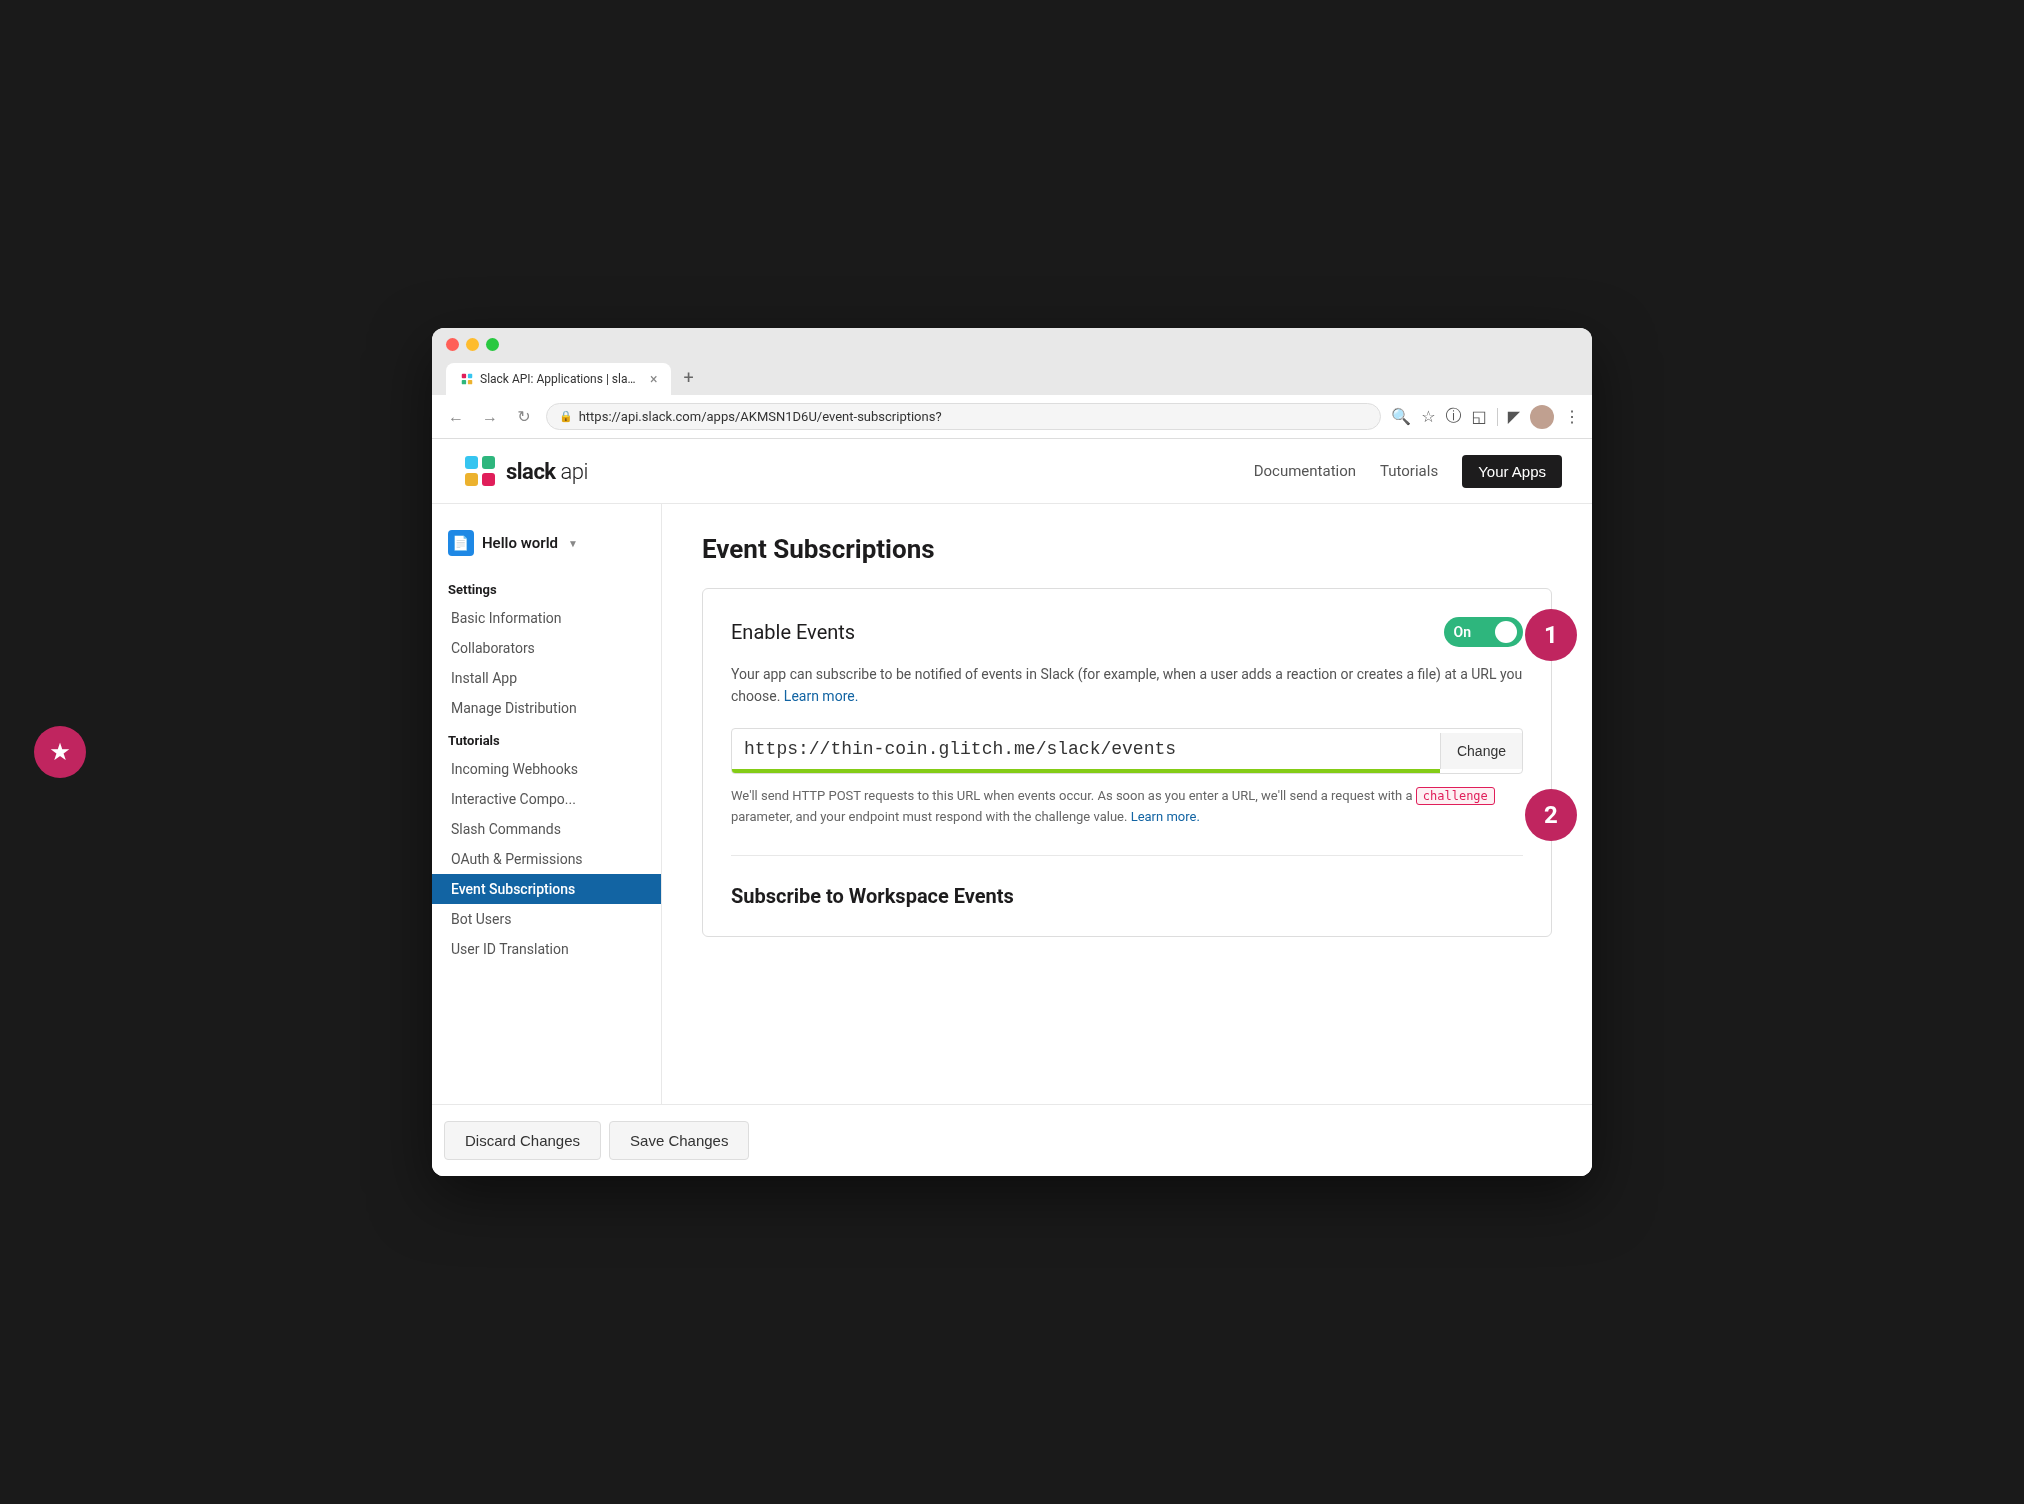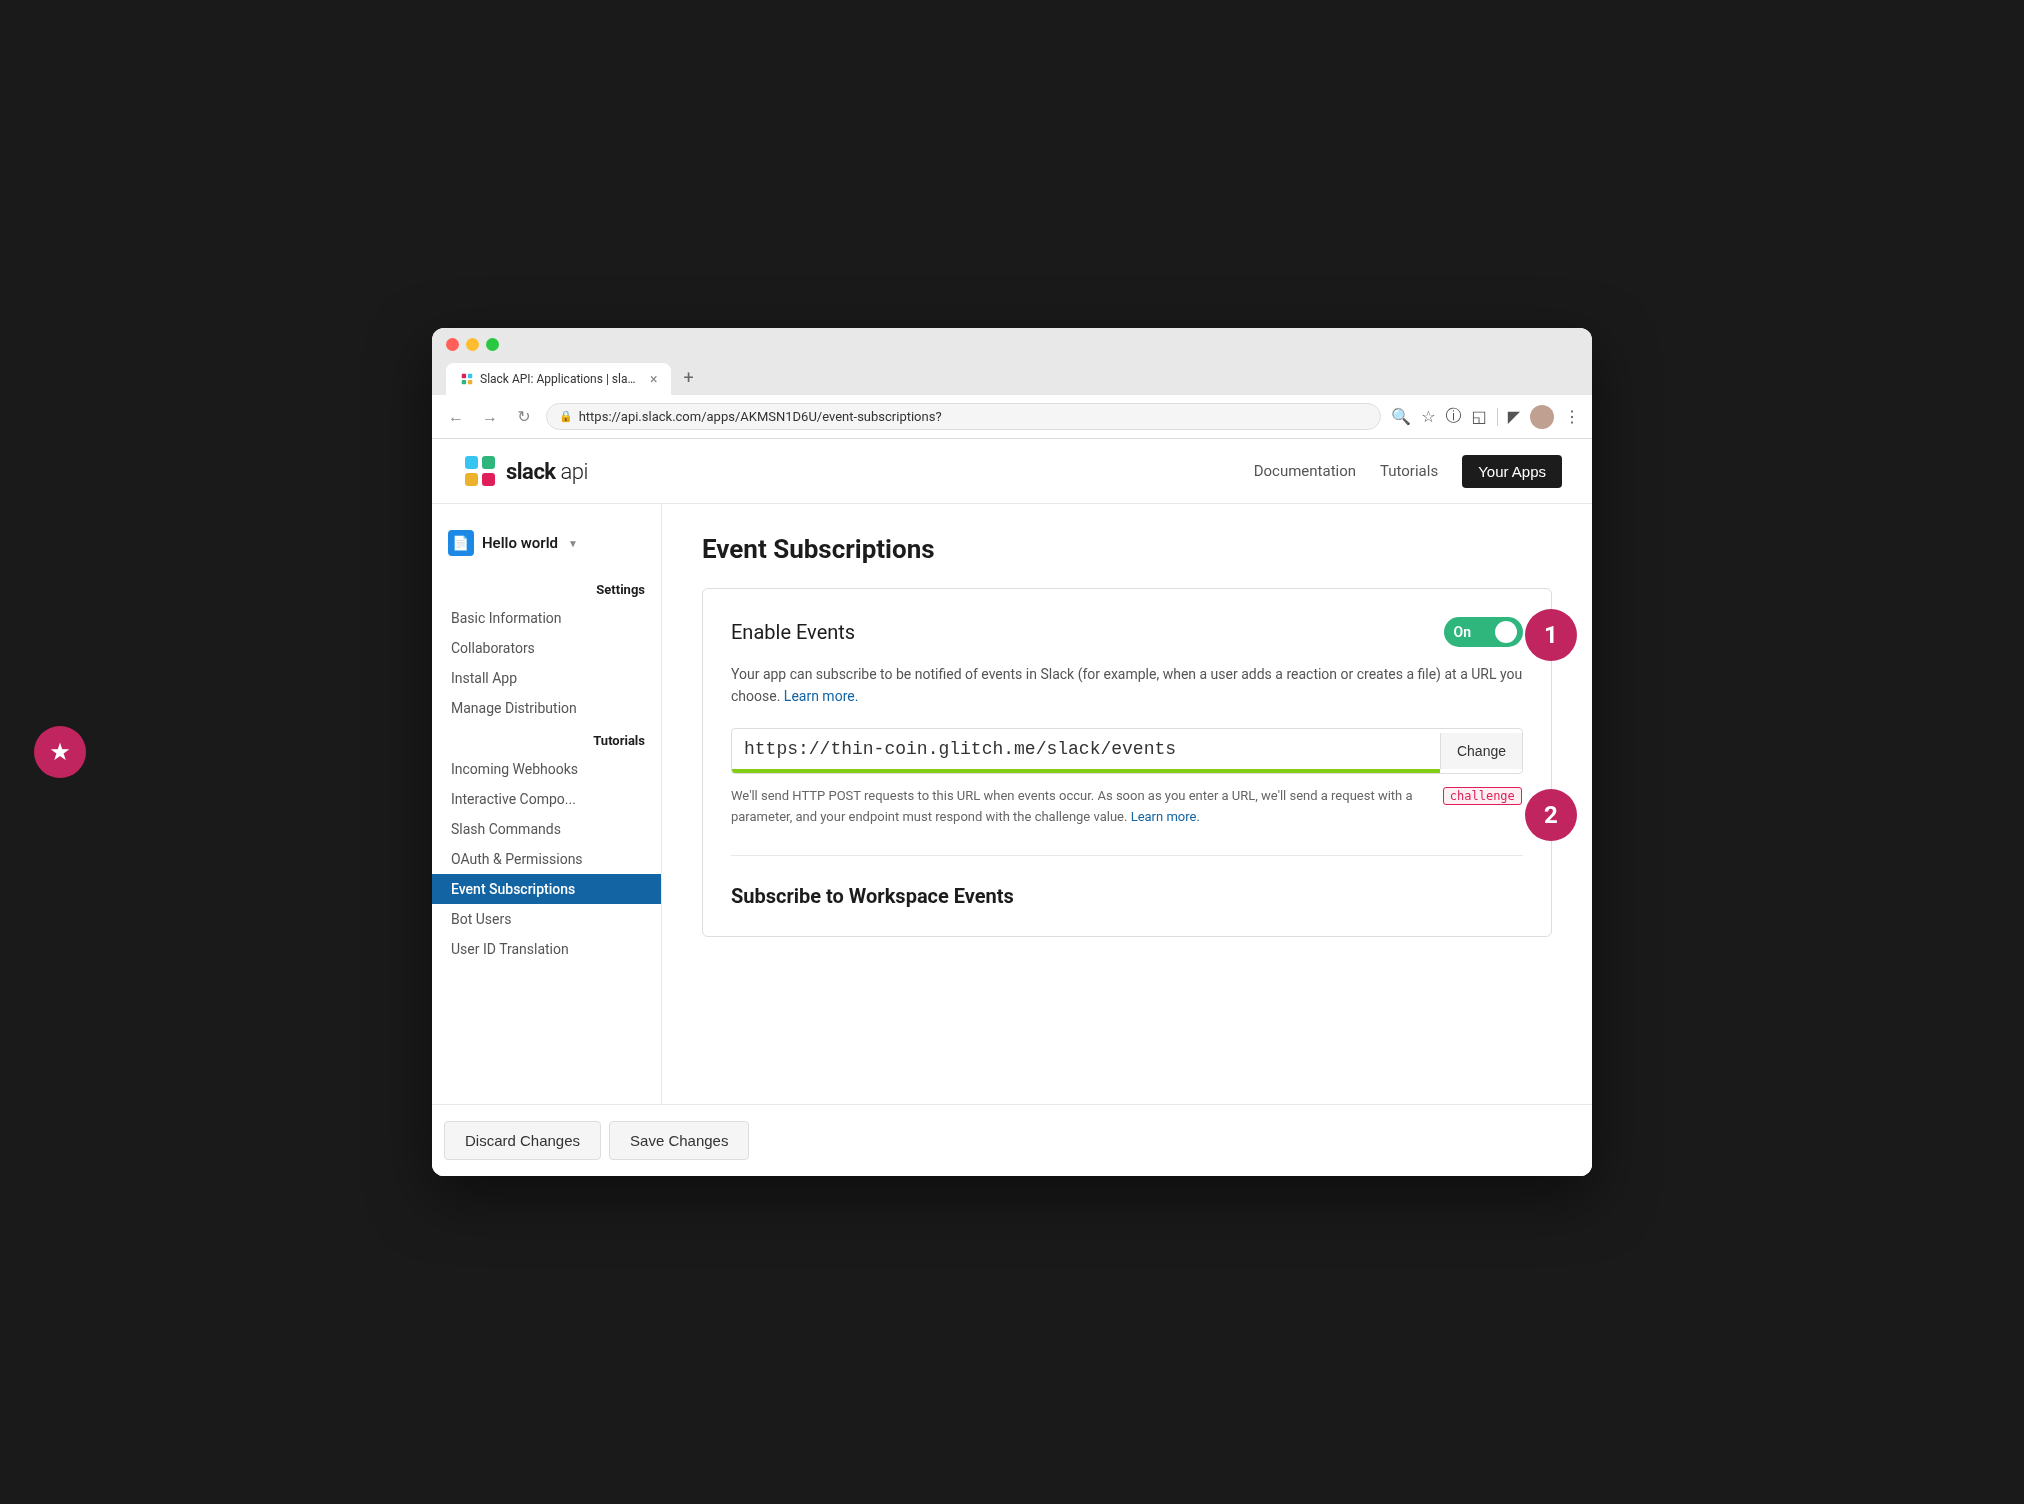--- a/index.html
+++ b/index.html
@@ -222,21 +222,20 @@
       font-size: 10px;
       margin-left: 2px;
     }
 
     .sidebar-section-label {
       font-size: 13px;
       font-weight: 700;
       color: #1d1c1d;
       padding: 10px 16px 6px;
       letter-spacing: 0;
-      text-align: right;
     }
     .sidebar-item {
       display: block;
       padding: 7px 16px;
       font-size: 14px;
       color: #555;
       cursor: pointer;
       text-decoration: none;
       border-left: 3px solid transparent;
     }
@@ -367,21 +366,20 @@
     }
     .challenge-code {
       display: inline;
       background: #fdf0f3;
       border: 1px solid #e01e5a;
       color: #e01e5a;
       padding: 1px 6px;
       border-radius: 3px;
       font-family: monospace;
       font-size: 12px;
-      margin-left: 27px;
     }
 
     .divider {
       height: 1px;
       background: #e8e8e8;
       margin: 28px 0;
     }
 
     .subscribe-title {
       font-size: 20px;

